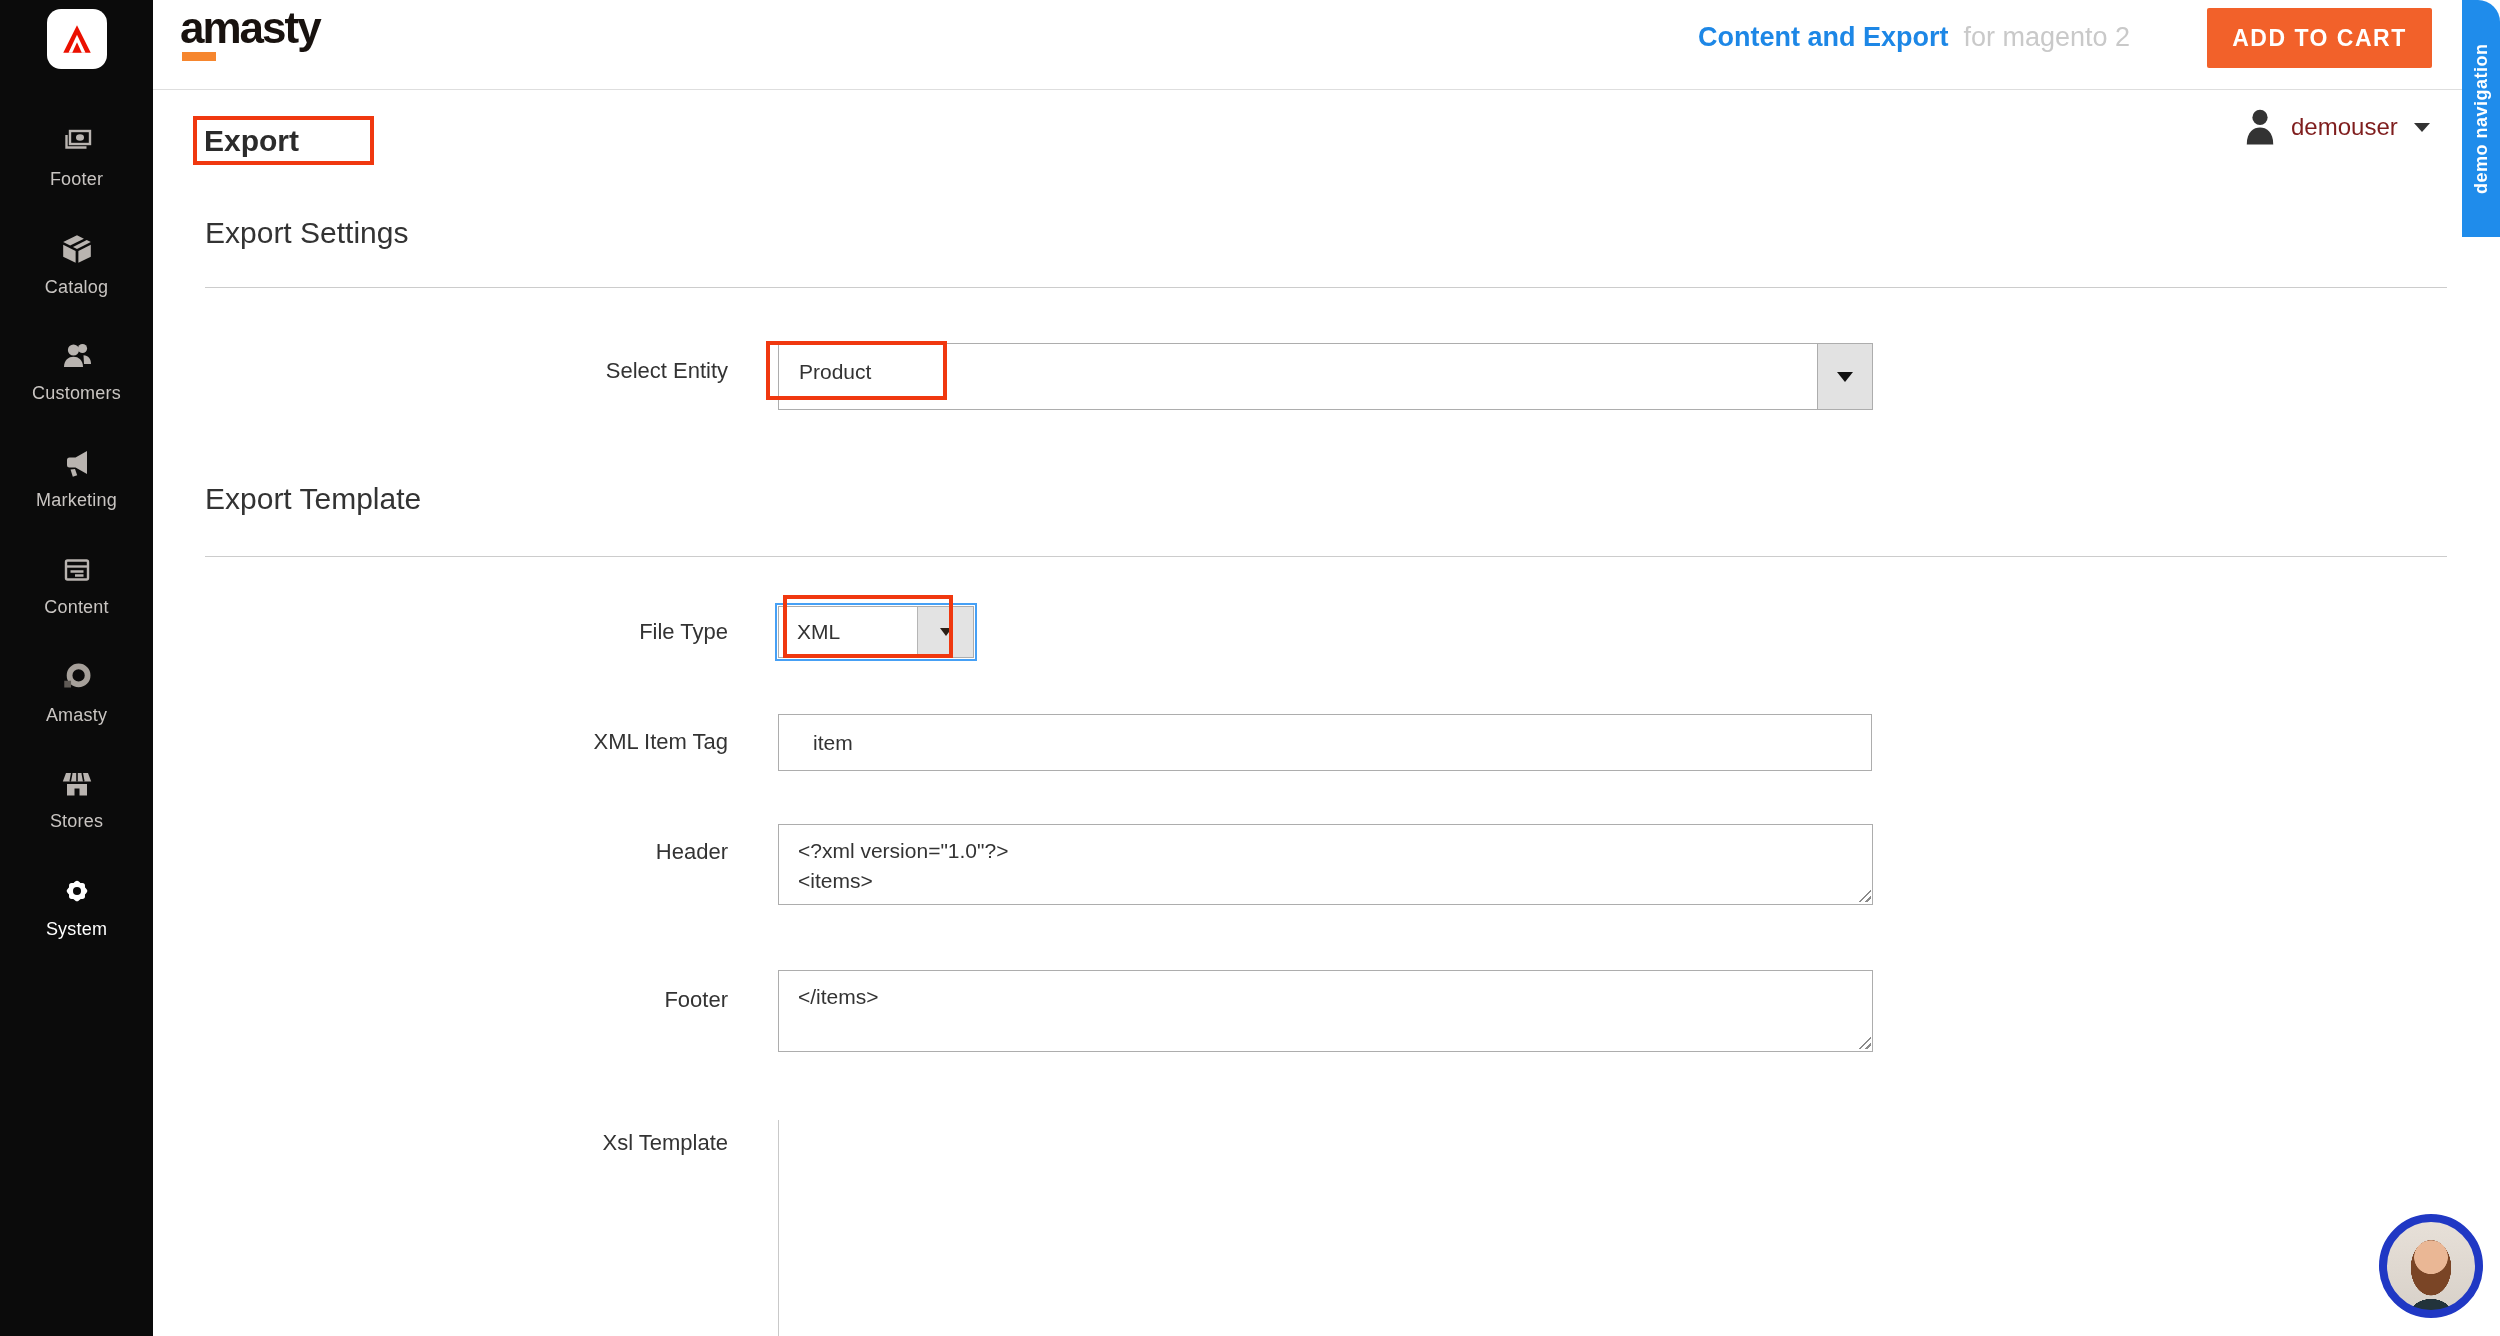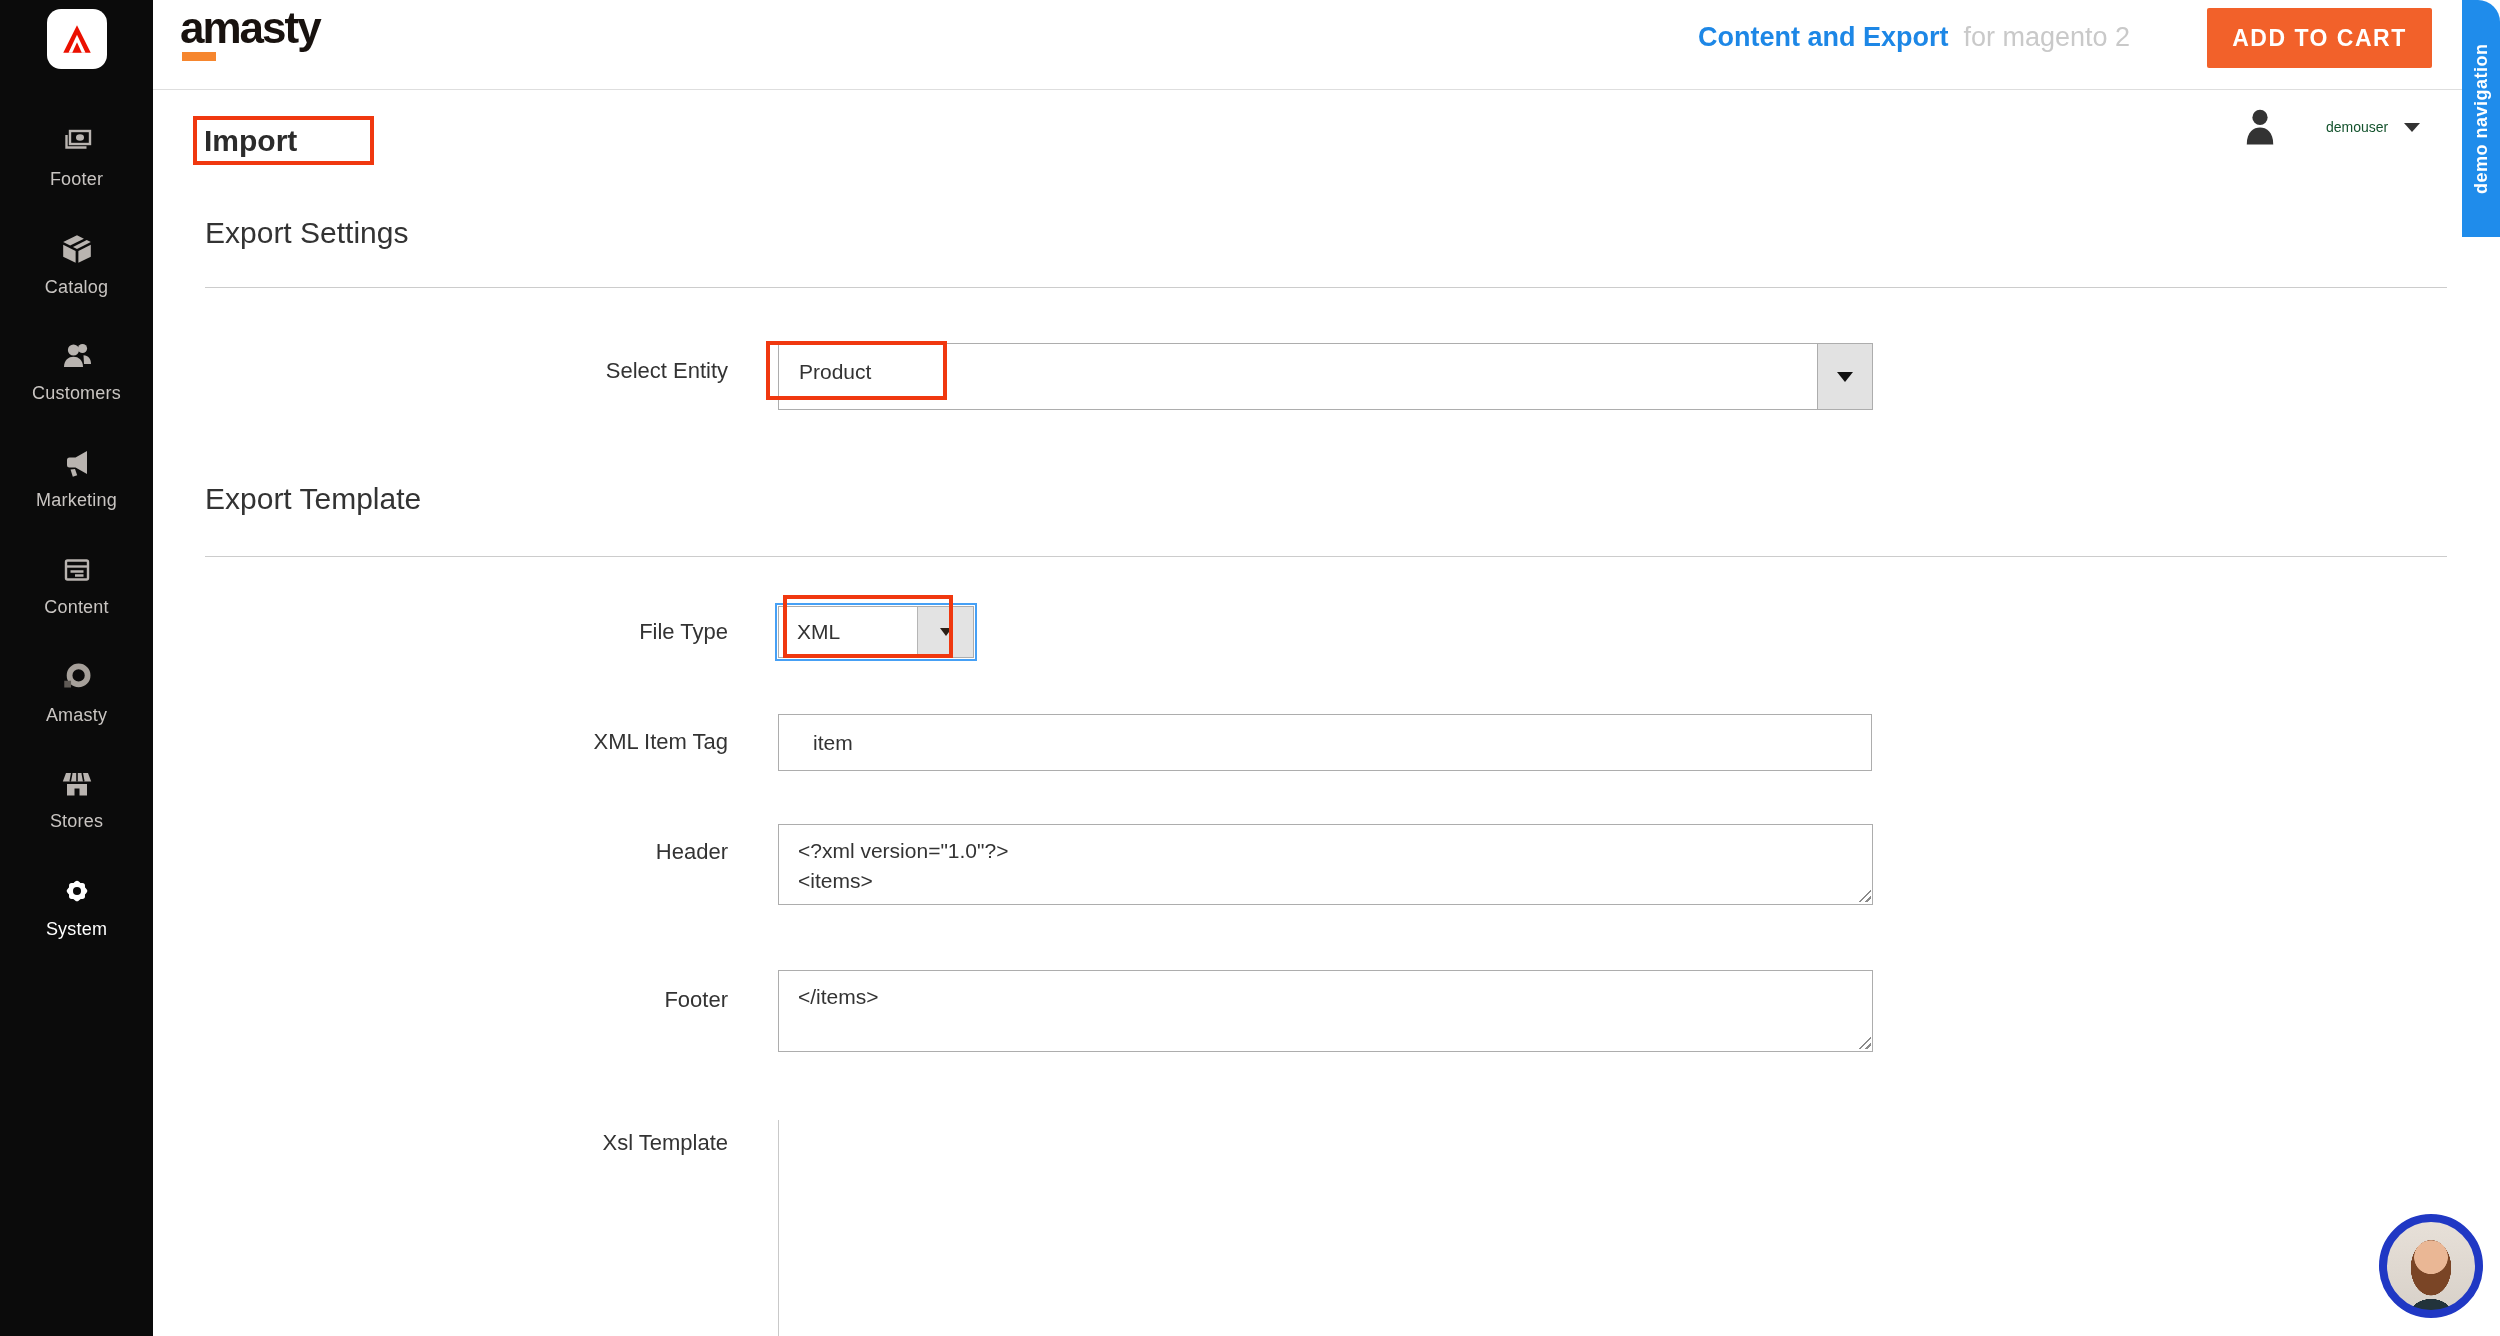--- a/index.html
+++ b/index.html
@@ -37,21 +37,21 @@
     color:#fff; font-size:18px; font-weight:bold; letter-spacing:0.5px; cursor:pointer; }
 
   
   .main { position:absolute; left:153px; top:91px; width:2347px; height:1245px; background:#fff; }
   
   .page-title-box { position:absolute; left:42px; top:26px; width:179px; height:47px;
     display:flex; align-items:center; padding-left:9px; }
   .page-title-box h1 { font-size:30px; font-weight:bold; color:#2b2b2b; }
 
   .user-menu { position:absolute; left:2092px; top:15px; height:42px; display:flex; align-items:center; gap:16px; cursor:pointer; }
-  .user-name { font-size:14px; color:#14532d;margin-left:35px; }
+  .user-name { font-size:24px; color:#7f1d1d; }
   .caret-down { width:0; height:0; border-left:8px solid transparent; border-right:8px solid transparent; border-top:9px solid #333; }
 
   .section-heading { position:absolute; left:52px; font-size:30px; font-weight:400; color:#333; }
   .rule { position:absolute; left:52px; width:2242px; height:1px; background:#cccccc; }
 
   .field-label { position:absolute; left:227px; width:348px; text-align:right; font-size:22px; color:#333; line-height:28px; }
 
   .ctl { position:absolute; left:625px; background:#fff; border:1px solid #adadad; font-size:21px; color:#333; }
 
   
@@ -213,21 +213,21 @@
     <span class="product-suffix">for magento 2</span>
   </div>
   <button class="add-to-cart" id="add-to-cart" style="background: rgb(242, 97, 42);">ADD TO CART</button>
 </header>
 
 <div class="demo-nav" id="demo-nav" style="background: rgb(31, 140, 235);">demo navigation</div>
 
 <main class="main">
 
   <div class="page-title-box">
-    <h1>Import</h1>
+    <h1>Export</h1>
   </div>
   <div class="anno anno-title" style="border-color: rgb(240, 56, 15);"></div>
 
   <div class="user-menu">
     <svg width="30" height="36" viewBox="0 0 28 34">
       <g fill="#333">
         <circle cx="14" cy="8" r="7.2"></circle>
         <path d="M1.5 33.5 C1.5 21.5 8 17.5 14 17.5 s12.5 4 12.5 16z"></path>
       </g>
     </svg>

